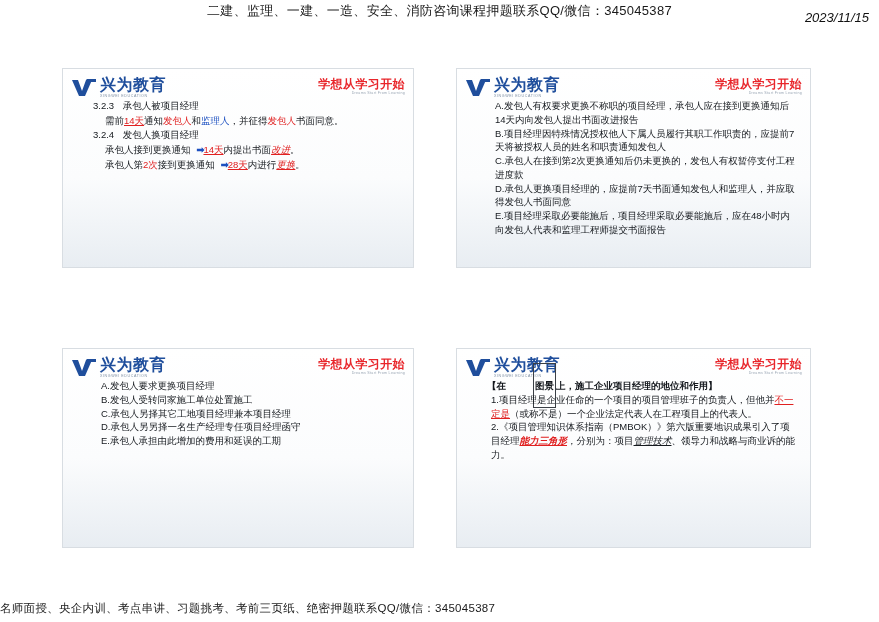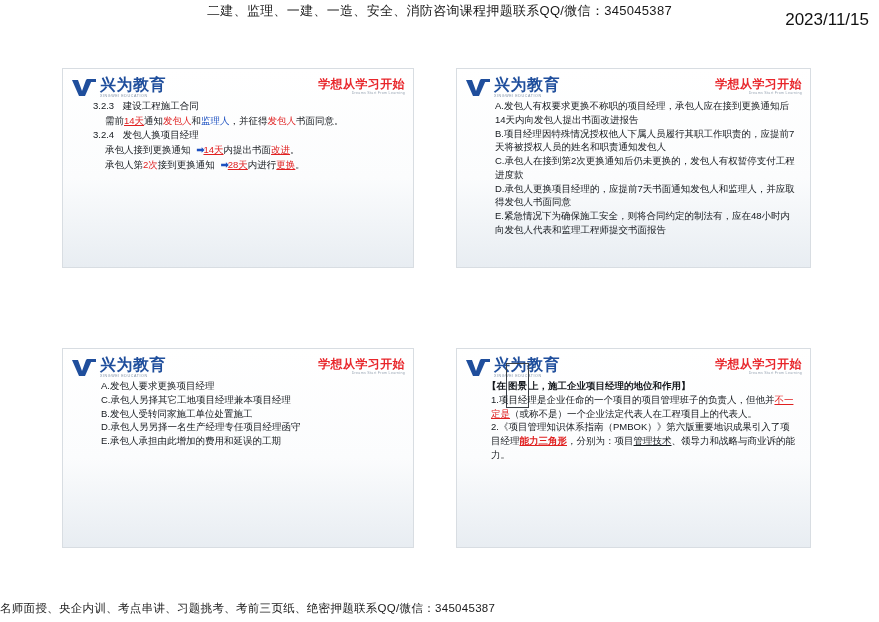--- a/index.html
+++ b/index.html
@@ -26,23 +26,24 @@
     text-align: center;
     font-size: 13px;
     color: #1a1a1a;
     letter-spacing: 0.3px;
     white-space: nowrap;
   }
   .date-stamp {
     position: absolute;
     top: 10px;
     right: 10px;
-    font-size: 17px;
+    font-size: 13px;
     color: #111;
     font-family: "Liberation Sans", sans-serif;
+    font-style: italic;
   }
   .bottom-banner {
     position: absolute;
     bottom: 6px;
     left: 0;
     width: 879px;
     text-align: left;
     font-size: 11.5px;
     color: #1a1a1a;
     letter-spacing: 0.3px;
@@ -131,27 +132,28 @@
   }
   .line.wrap { white-space: normal; }
   .line.indent { padding-left: 22px; }
   .line.indent2 { padding-left: 14px; }
   .line.sub { padding-left: 26px; }
   .line.tight { line-height: 1.45; }
   .line.bold { font-weight: bold; }
   .red { color: #e02020; }
   .redb { color: #e02020; font-weight: bold; }
   .blue { color: #1b4fc0; }
-  .u { text-decoration: underline; }
+  .u { text-decoration: underline; font-style: italic; }
   .ul-red { text-decoration: underline; color: #e02020; }
   .arrow { color: #1b4fc0; font-weight: bold; letter-spacing: -1px; }
   .sp { display: inline-block; width: 6px; }
   .box {
     border: 1px solid #3a3f45;
     padding: 16px 1px;
+    margin-left: 27px;
   }
 </style>
 </head>
 <body>
 
 <div class="page">
 
   <div class="top-banner">二建、监理、一建、一造、安全、消防咨询课程押题联系QQ/微信：345045387</div>
   <div class="date-stamp">2023/11/15</div>
 
@@ -166,21 +168,21 @@
         <div class="logo-en">XINGWEI EDUCATION</div>
       </div>
     </div>
     <div class="tagline">
       <div class="tagline-cn">学想从学习开始</div>
       <div class="tagline-en">Dreams Start From Learning</div>
     </div>
     <div class="body-area">
       <div class="line indent2">
         <span>3.2.3</span>
-        <span class="sp"></span><span class="bold">建设工程施工合同</span>
+        <span class="sp"></span><span class="bold">承包人被项目经理</span>
       </div>
       <div class="line sub">
         需前<span class="ul-red">14天</span>通知<span class="red">发包人</span>和<span class="blue">监理人</span>，并征得<span class="red">发包人</span>书面同意。
       </div>
       <div class="line indent2">
         <span>3.2.4</span>
         <span class="sp"></span><span class="bold">发包人换项目经理</span>
       </div>
       <div class="line sub">
         承包人接到更换通知<span class="sp"></span><span class="arrow">➡</span><span class="ul-red">14天</span>内提出书面<span class="red u">改进</span>。
@@ -204,43 +206,43 @@
     </div>
     <div class="tagline">
       <div class="tagline-cn">学想从学习开始</div>
       <div class="tagline-en">Dreams Start From Learning</div>
     </div>
     <div class="body-area">
       <div class="line wrap tight indent">A.发包人有权要求更换不称职的项目经理，承包人应在接到更换通知后14天内向发包人提出书面改进报告</div>
       <div class="line wrap tight indent">B.项目经理因特殊情况授权他人下属人员履行其职工作职责的，应提前7天将被授权人员的姓名和职责通知发包人</div>
       <div class="line wrap tight indent">C.承包人在接到第2次更换通知后仍未更换的，发包人有权暂停支付工程进度款</div>
       <div class="line wrap tight indent">D.承包人更换项目经理的，应提前7天书面通知发包人和监理人，并应取得发包人书面同意</div>
-      <div class="line wrap tight indent">E.紧急情况下为确保施工安全，则将合同约定的制法有，应在48小时内向发包人代表和监理工程师提交书面报告</div>
+      <div class="line wrap tight indent">E.项目经理采取必要能施后，项目经理采取必要能施后，应在48小时内向发包人代表和监理工程师提交书面报告</div>
     </div>
   </div>
 
   <div class="slide s3">
     <div class="logo">
       <svg class="logo-mark" viewBox="0 0 52 38">
         <path d="M2 4 L14 4 L22 26 L30 4 L42 4 L28 36 L16 36 Z" fill="#1f4e9c"></path>
         <path d="M30 2 L50 2 L50 8 L36 8 Z" fill="#1f4e9c"></path>
       </svg>
       <div class="logo-text">
         <div class="logo-cn">兴为教育</div>
         <div class="logo-en">XINGWEI EDUCATION</div>
       </div>
     </div>
     <div class="tagline">
       <div class="tagline-cn">学想从学习开始</div>
       <div class="tagline-en">Dreams Start From Learning</div>
     </div>
     <div class="body-area">
       <div class="line wrap tight indent">A.发包人要求更换项目经理</div>
+      <div class="line wrap tight indent">B.发包人受转同家施工单位处置施工</div>
       <div class="line wrap tight indent">C.承包人另择其它工地项目经理兼本项目经理</div>
-      <div class="line wrap tight indent">B.发包人受转同家施工单位处置施工</div>
       <div class="line wrap tight indent">D.承包人另另择一名生产经理专任项目经理函守</div>
       <div class="line wrap tight indent">E.承包人承担由此增加的费用和延误的工期</div>
     </div>
   </div>
 
   <div class="slide s4">
     <div class="logo">
       <svg class="logo-mark" viewBox="0 0 52 38">
         <path d="M2 4 L14 4 L22 26 L30 4 L42 4 L28 36 L16 36 Z" fill="#1f4e9c"></path>
         <path d="M30 2 L50 2 L50 8 L36 8 Z" fill="#1f4e9c"></path>

